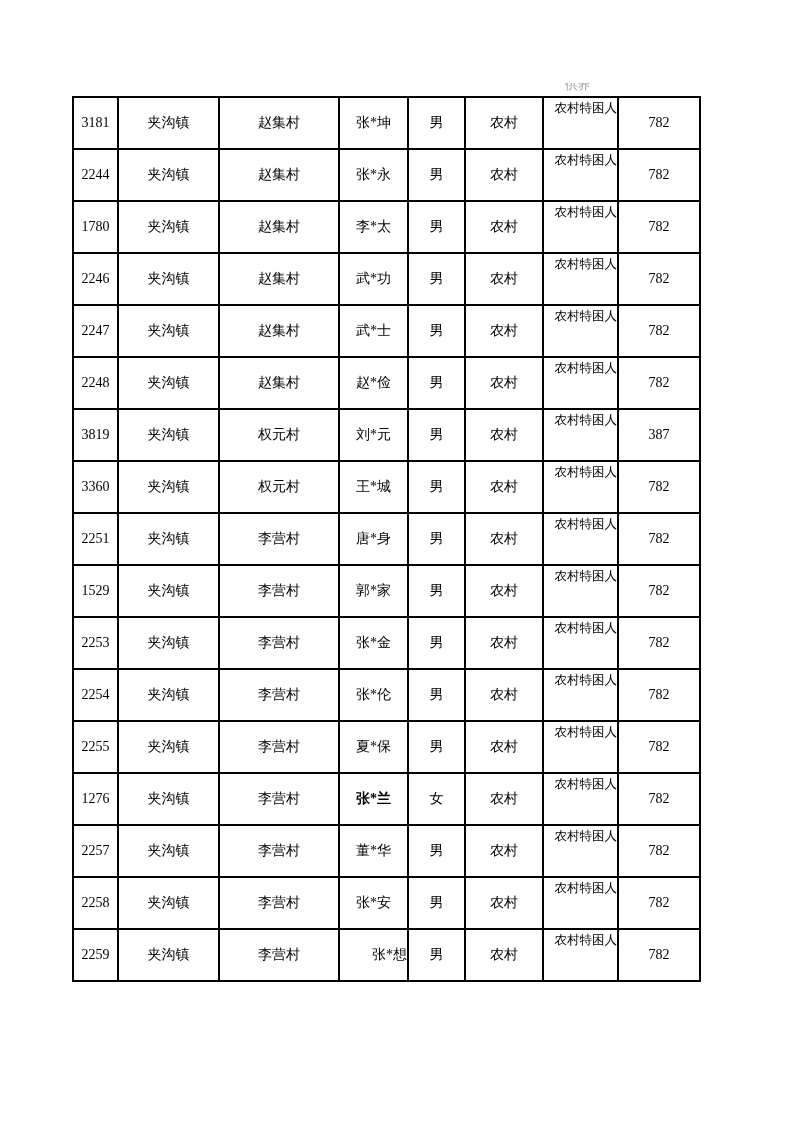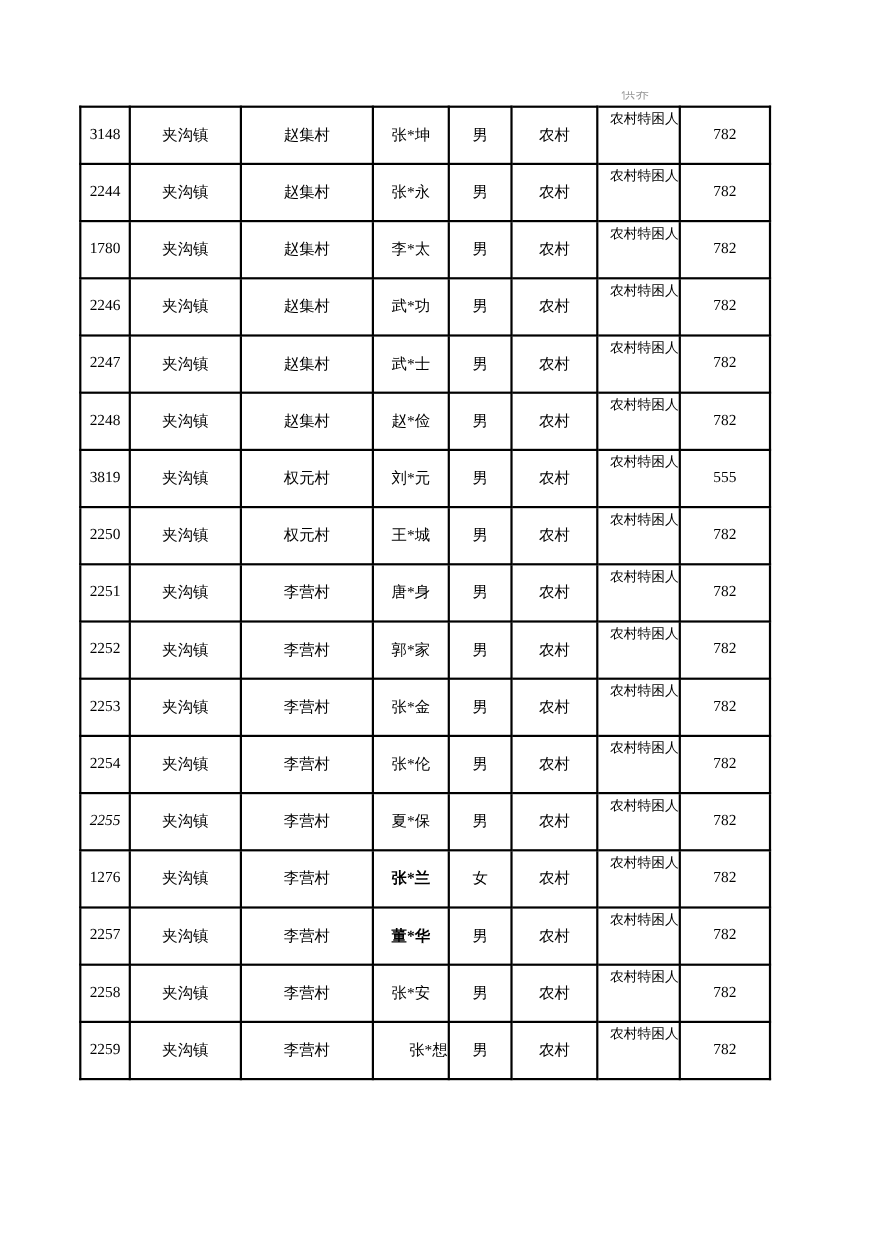--- a/index.html
+++ b/index.html
@@ -87,21 +87,21 @@
       <col style="width:101px">
       <col style="width:120px">
       <col style="width:67px">
       <col style="width:57px">
       <col style="width:78px">
       <col style="width:75px">
       <col style="width:82px">
     </colgroup>
     <tbody>
         <tr>
-          <td style="border-color: rgb(0, 0, 0);">3148</td>
+          <td style="border-color: rgb(0, 0, 0);">3181</td>
           <td style="border-color: rgb(0, 0, 0);">夹沟镇</td>
           <td style="border-color: rgb(0, 0, 0);">赵集村</td>
           <td style="border-color: rgb(0, 0, 0);">张*坤</td>
           <td style="border-color: rgb(0, 0, 0);">男</td>
           <td style="border-color: rgb(0, 0, 0);">农村</td>
           <td class="cat" style="border-color: rgb(0, 0, 0);">
             <div class="cat-box">
               <span class="wrap4">农村特困人员分散供养</span>
             </div>
           </td>
@@ -182,24 +182,24 @@
           <td style="border-color: rgb(0, 0, 0);">夹沟镇</td>
           <td style="border-color: rgb(0, 0, 0);">权元村</td>
           <td style="border-color: rgb(0, 0, 0);">刘*元</td>
           <td style="border-color: rgb(0, 0, 0);">男</td>
           <td style="border-color: rgb(0, 0, 0);">农村</td>
           <td class="cat" style="border-color: rgb(0, 0, 0);">
             <div class="cat-box">
               <span class="wrap4">农村特困人员集中供养</span>
             </div>
           </td>
-          <td style="border-color: rgb(0, 0, 0);">555</td>
-        </tr>
-        <tr>
-          <td style="border-color: rgb(0, 0, 0);">2250</td>
+          <td style="border-color: rgb(0, 0, 0);">387</td>
+        </tr>
+        <tr>
+          <td style="border-color: rgb(0, 0, 0);">3360</td>
           <td style="border-color: rgb(0, 0, 0);">夹沟镇</td>
           <td style="border-color: rgb(0, 0, 0);">权元村</td>
           <td style="border-color: rgb(0, 0, 0);">王*城</td>
           <td style="border-color: rgb(0, 0, 0);">男</td>
           <td style="border-color: rgb(0, 0, 0);">农村</td>
           <td class="cat" style="border-color: rgb(0, 0, 0);">
             <div class="cat-box">
               <span class="wrap4">农村特困人员分散供养</span>
             </div>
           </td>
@@ -213,21 +213,21 @@
           <td style="border-color: rgb(0, 0, 0);">男</td>
           <td style="border-color: rgb(0, 0, 0);">农村</td>
           <td class="cat" style="border-color: rgb(0, 0, 0);">
             <div class="cat-box">
               <span class="wrap4">农村特困人员分散供养</span>
             </div>
           </td>
           <td style="border-color: rgb(0, 0, 0);">782</td>
         </tr>
         <tr>
-          <td style="border-color: rgb(0, 0, 0);">2252</td>
+          <td style="border-color: rgb(0, 0, 0);">1529</td>
           <td style="border-color: rgb(0, 0, 0);">夹沟镇</td>
           <td style="border-color: rgb(0, 0, 0);">李营村</td>
           <td style="border-color: rgb(0, 0, 0);">郭*家</td>
           <td style="border-color: rgb(0, 0, 0);">男</td>
           <td style="border-color: rgb(0, 0, 0);">农村</td>
           <td class="cat" style="border-color: rgb(0, 0, 0);">
             <div class="cat-box">
               <span class="wrap4">农村特困人员分散供养</span>
             </div>
           </td>
@@ -255,21 +255,21 @@
           <td style="border-color: rgb(0, 0, 0);">男</td>
           <td style="border-color: rgb(0, 0, 0);">农村</td>
           <td class="cat" style="border-color: rgb(0, 0, 0);">
             <div class="cat-box">
               <span class="wrap4">农村特困人员分散供养</span>
             </div>
           </td>
           <td style="border-color: rgb(0, 0, 0);">782</td>
         </tr>
         <tr>
-          <td style="border-color: rgb(0, 0, 0); font-style: italic;">2255</td>
+          <td style="border-color: rgb(0, 0, 0);">2255</td>
           <td style="border-color: rgb(0, 0, 0);">夹沟镇</td>
           <td style="border-color: rgb(0, 0, 0);">李营村</td>
           <td style="border-color: rgb(0, 0, 0);">夏*保</td>
           <td style="border-color: rgb(0, 0, 0);">男</td>
           <td style="border-color: rgb(0, 0, 0);">农村</td>
           <td class="cat" style="border-color: rgb(0, 0, 0);">
             <div class="cat-box">
               <span class="wrap4">农村特困人员分散供养</span>
             </div>
           </td>
@@ -286,21 +286,21 @@
             <div class="cat-box">
               <span class="wrap4">农村特困人员分散供养</span>
             </div>
           </td>
           <td style="border-color: rgb(0, 0, 0);">782</td>
         </tr>
         <tr>
           <td style="border-color: rgb(0, 0, 0);">2257</td>
           <td style="border-color: rgb(0, 0, 0);">夹沟镇</td>
           <td style="border-color: rgb(0, 0, 0);">李营村</td>
-          <td style="border-color: rgb(0, 0, 0); font-weight: bold;">董*华</td>
+          <td style="border-color: rgb(0, 0, 0);">董*华</td>
           <td style="border-color: rgb(0, 0, 0);">男</td>
           <td style="border-color: rgb(0, 0, 0);">农村</td>
           <td class="cat" style="border-color: rgb(0, 0, 0);">
             <div class="cat-box">
               <span class="wrap4">农村特困人员分散供养</span>
             </div>
           </td>
           <td style="border-color: rgb(0, 0, 0);">782</td>
         </tr>
         <tr>

